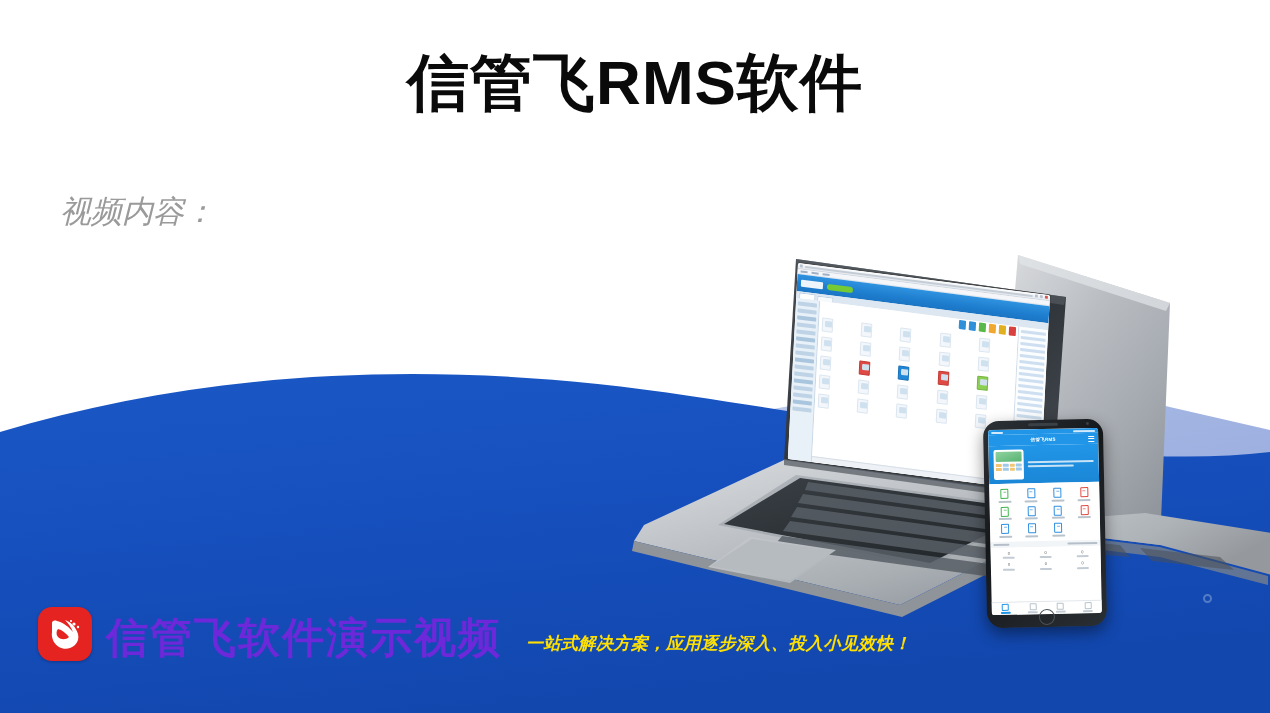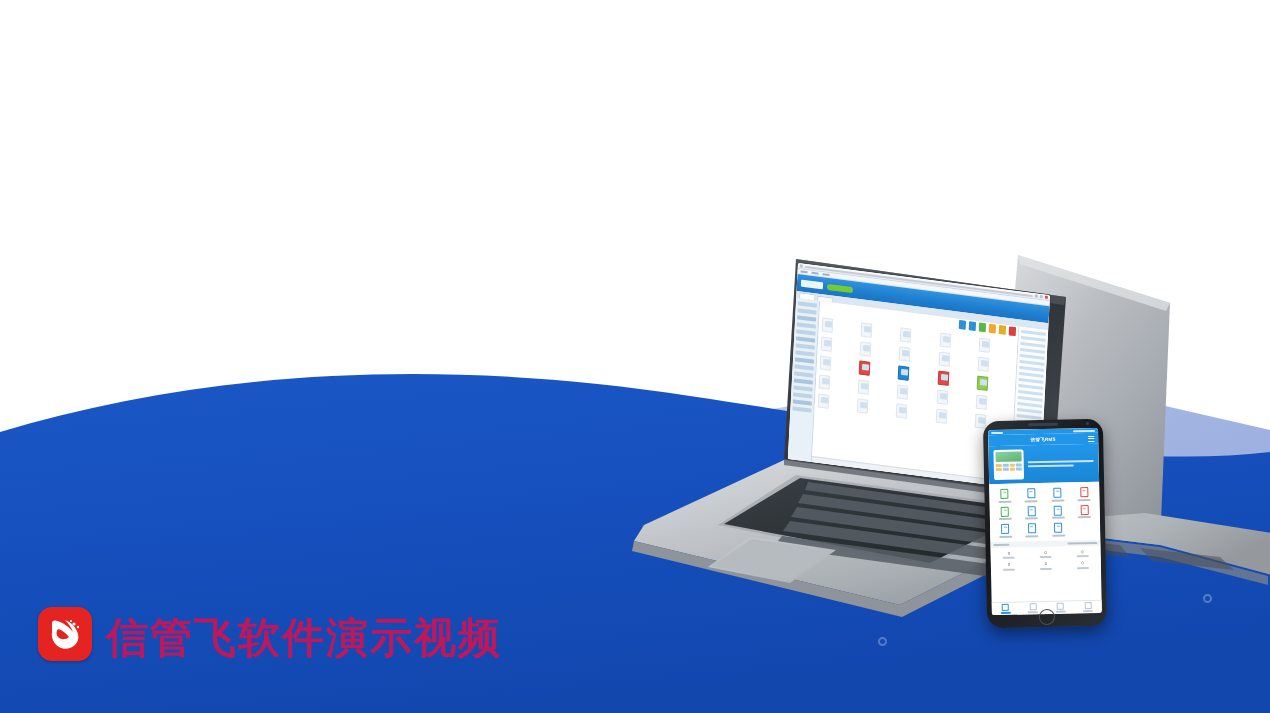--- a/index.html
+++ b/index.html
@@ -57,21 +57,21 @@
     background:#e52421;
     position:relative;
     flex:0 0 auto;
     overflow:hidden;
     box-shadow:0 1px 3px rgba(0,0,0,.25);
   }
   .brand-logo svg { position:absolute; left:0; top:0; }
   .brand-name {
     font-size:42px;
     font-weight:bold;
-    color:#be185d;
+    color:#6d28d9;
     letter-spacing:2px;
     line-height:1;
     white-space:nowrap;
     position:relative;
     top:-2px;
   }
   .brand-tagline {
     font-size:17px;
     font-style:italic;
     font-weight:bold;
@@ -228,22 +228,24 @@
         <stop offset="0%" stop-color="#0f3f9e"></stop>
         <stop offset="100%" stop-color="#1a56c2"></stop>
       </linearGradient>
     </defs>
 
     <path d="M0,455 C 220,392 470,378 720,412 C 960,444 1130,486 1270,470 L1270,713 L0,713 Z" fill="url(#waveG2)" opacity="0.95"></path>
 
     <path d="M0,432 C 200,372 430,356 690,396 C 930,432 1120,470 1270,452 L1270,713 L0,713 Z" fill="url(#waveG)"></path>
   </svg>
 
+  <div class="title">信管飞RMS软件</div>
 
   <div class="subtitle-block">
+    <div>视频内容：</div>
   </div>
 
   <div class="devices">
 
     <svg class="laptop-rear" viewBox="0 0 670 400">
       <defs>
         <linearGradient id="lidBack" x1="0.1" y1="0" x2="0.9" y2="1">
           <stop offset="0%" stop-color="#d8dadd"></stop>
           <stop offset="35%" stop-color="#b9bdc2"></stop>
           <stop offset="70%" stop-color="#a3a8ae"></stop>
@@ -571,15 +573,16 @@
       <svg width="54" height="54" viewBox="0 0 54 54">
         <path d="M14 16 C14 14 16 13 19 14 C26 16 31 20 35 25 C33 20 30 16 27 13 C33 15 38 20 40 27
                  C41 31 40 35 37 38 C33 42 26 43 21 40 C16 37 13 31 14 25 Z" fill="#ffffff"></path>
         <path d="M20 22 C24 23 28 26 31 30 C28 33 23 33 20 30 C18 28 18 24 20 22 Z" fill="#e52421"></path>
         <circle cx="36" cy="17" r="1.6" fill="#ffffff"></circle>
         <circle cx="40" cy="20" r="1.2" fill="#ffffff"></circle>
         <circle cx="33" cy="14" r="1.1" fill="#ffffff"></circle>
       </svg>
     </div>
     <div class="brand-name">信管飞软件演示视频</div>
+    <div class="brand-tagline">一站式解决方案，应用逐步深入、投入小见效快！</div>
   </div>
 
 </div>
 
 </body></html>

